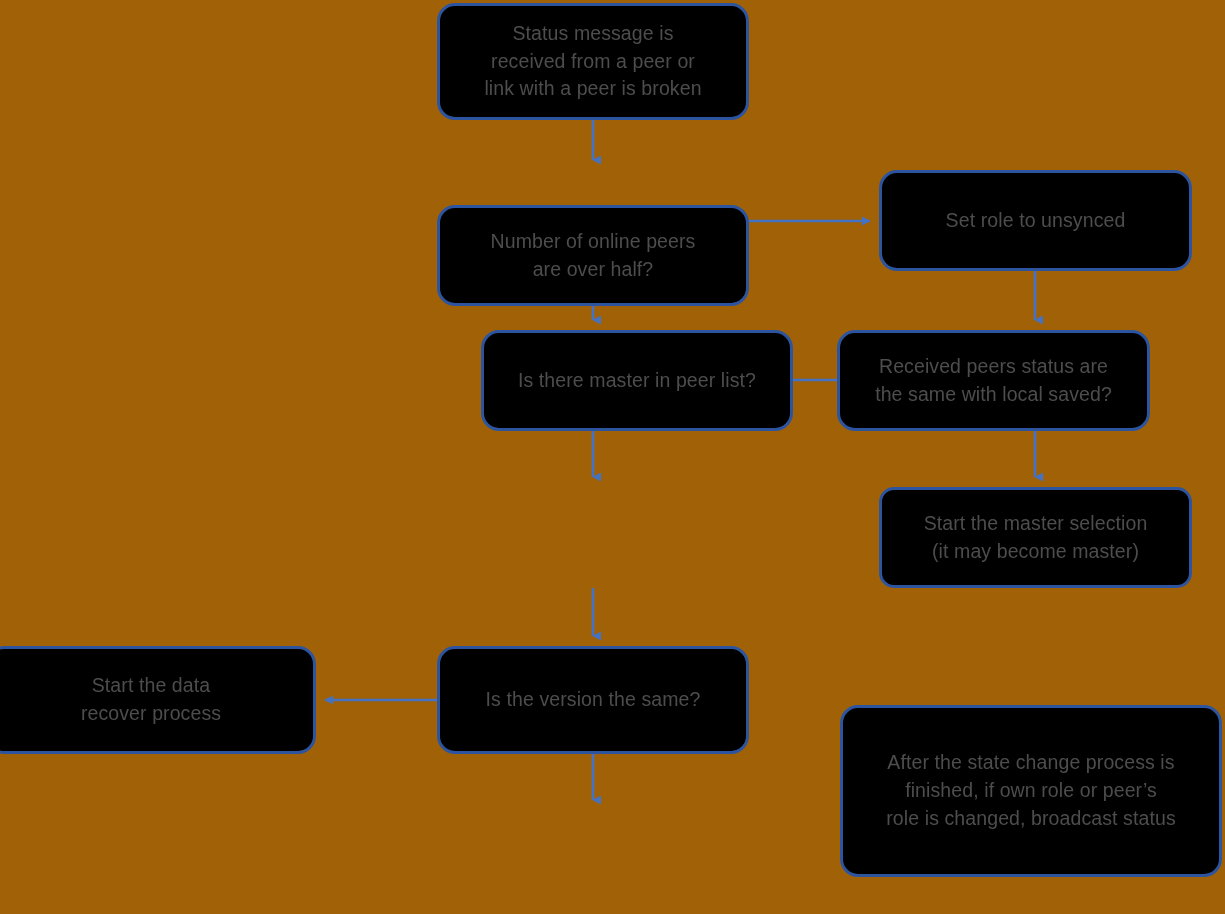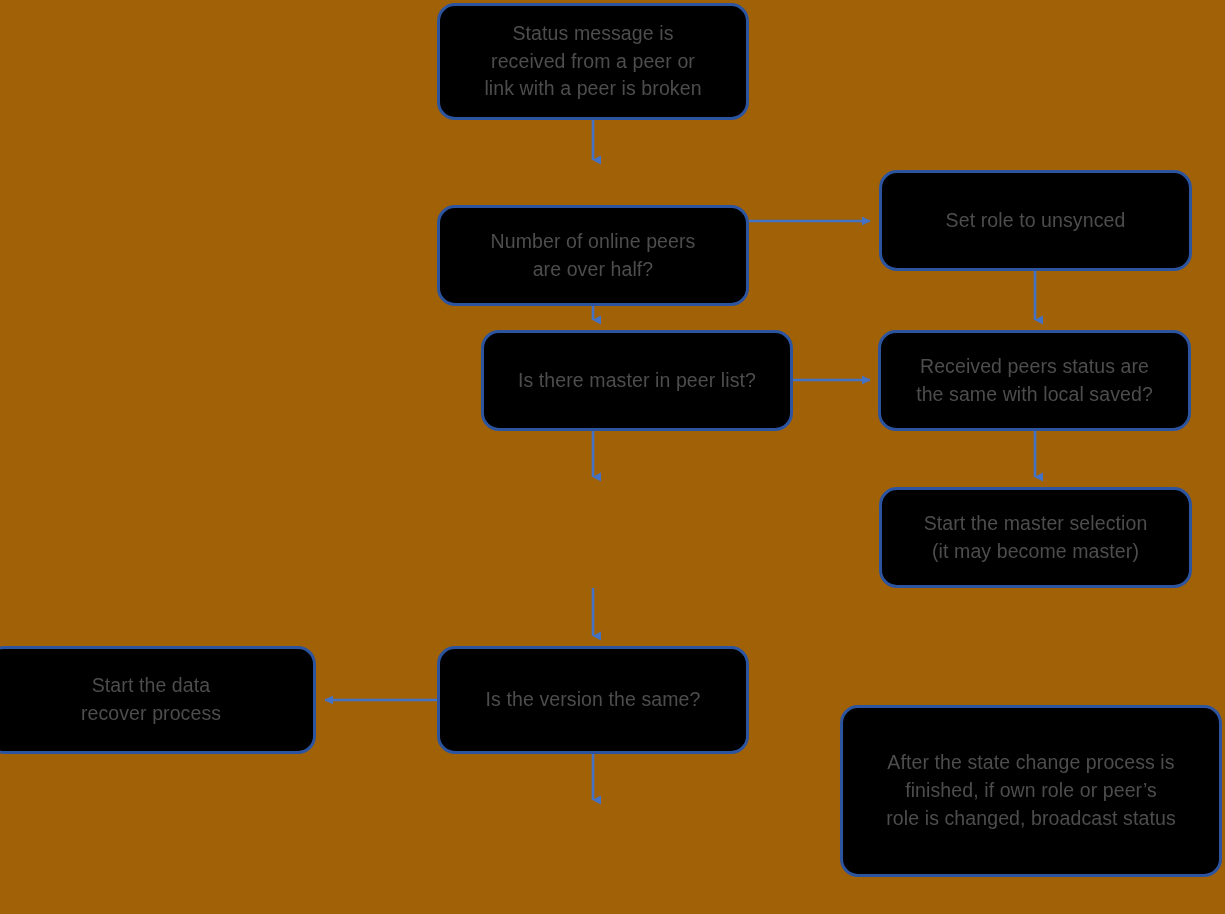--- a/index.html
+++ b/index.html
@@ -97,27 +97,27 @@
   </div>
 
   <div class="node" style="left:879px; top:170px; width:313px; height:101px;">
     <span class="label">Set role to unsynced</span>
   </div>
 
   <div class="node" style="left:437px; top:330px; width:312px; height:101px;margin-left:44px;">
     <span class="label">Is there master in peer list?</span>
   </div>
 
-  <div class="node" style="left:878px; top:330px; width:313px; height:101px;text-align:center;">
+  <div class="node" style="left:837px; top:330px; width:313px; height:101px;text-align:center;">
     <span class="label">Received peers status are
 the same with local saved?</span>
   </div>
 
 
-  <div class="node" style="left:879px; top:487px; width:313px; height:101px;">
+  <div class="node" style="left:879px; top:487px; width:313px; height:101px;border-radius:15px;">
     <span class="label">Start the master selection
 (it may become master)</span>
   </div>
 
   <div class="node" style="left:-14px; top:646px; width:330px; height:108px;">
     <span class="label">Start the data
 recover process</span>
   </div>
 
   <div class="node" style="left:437px; top:646px; width:312px; height:108px;">

